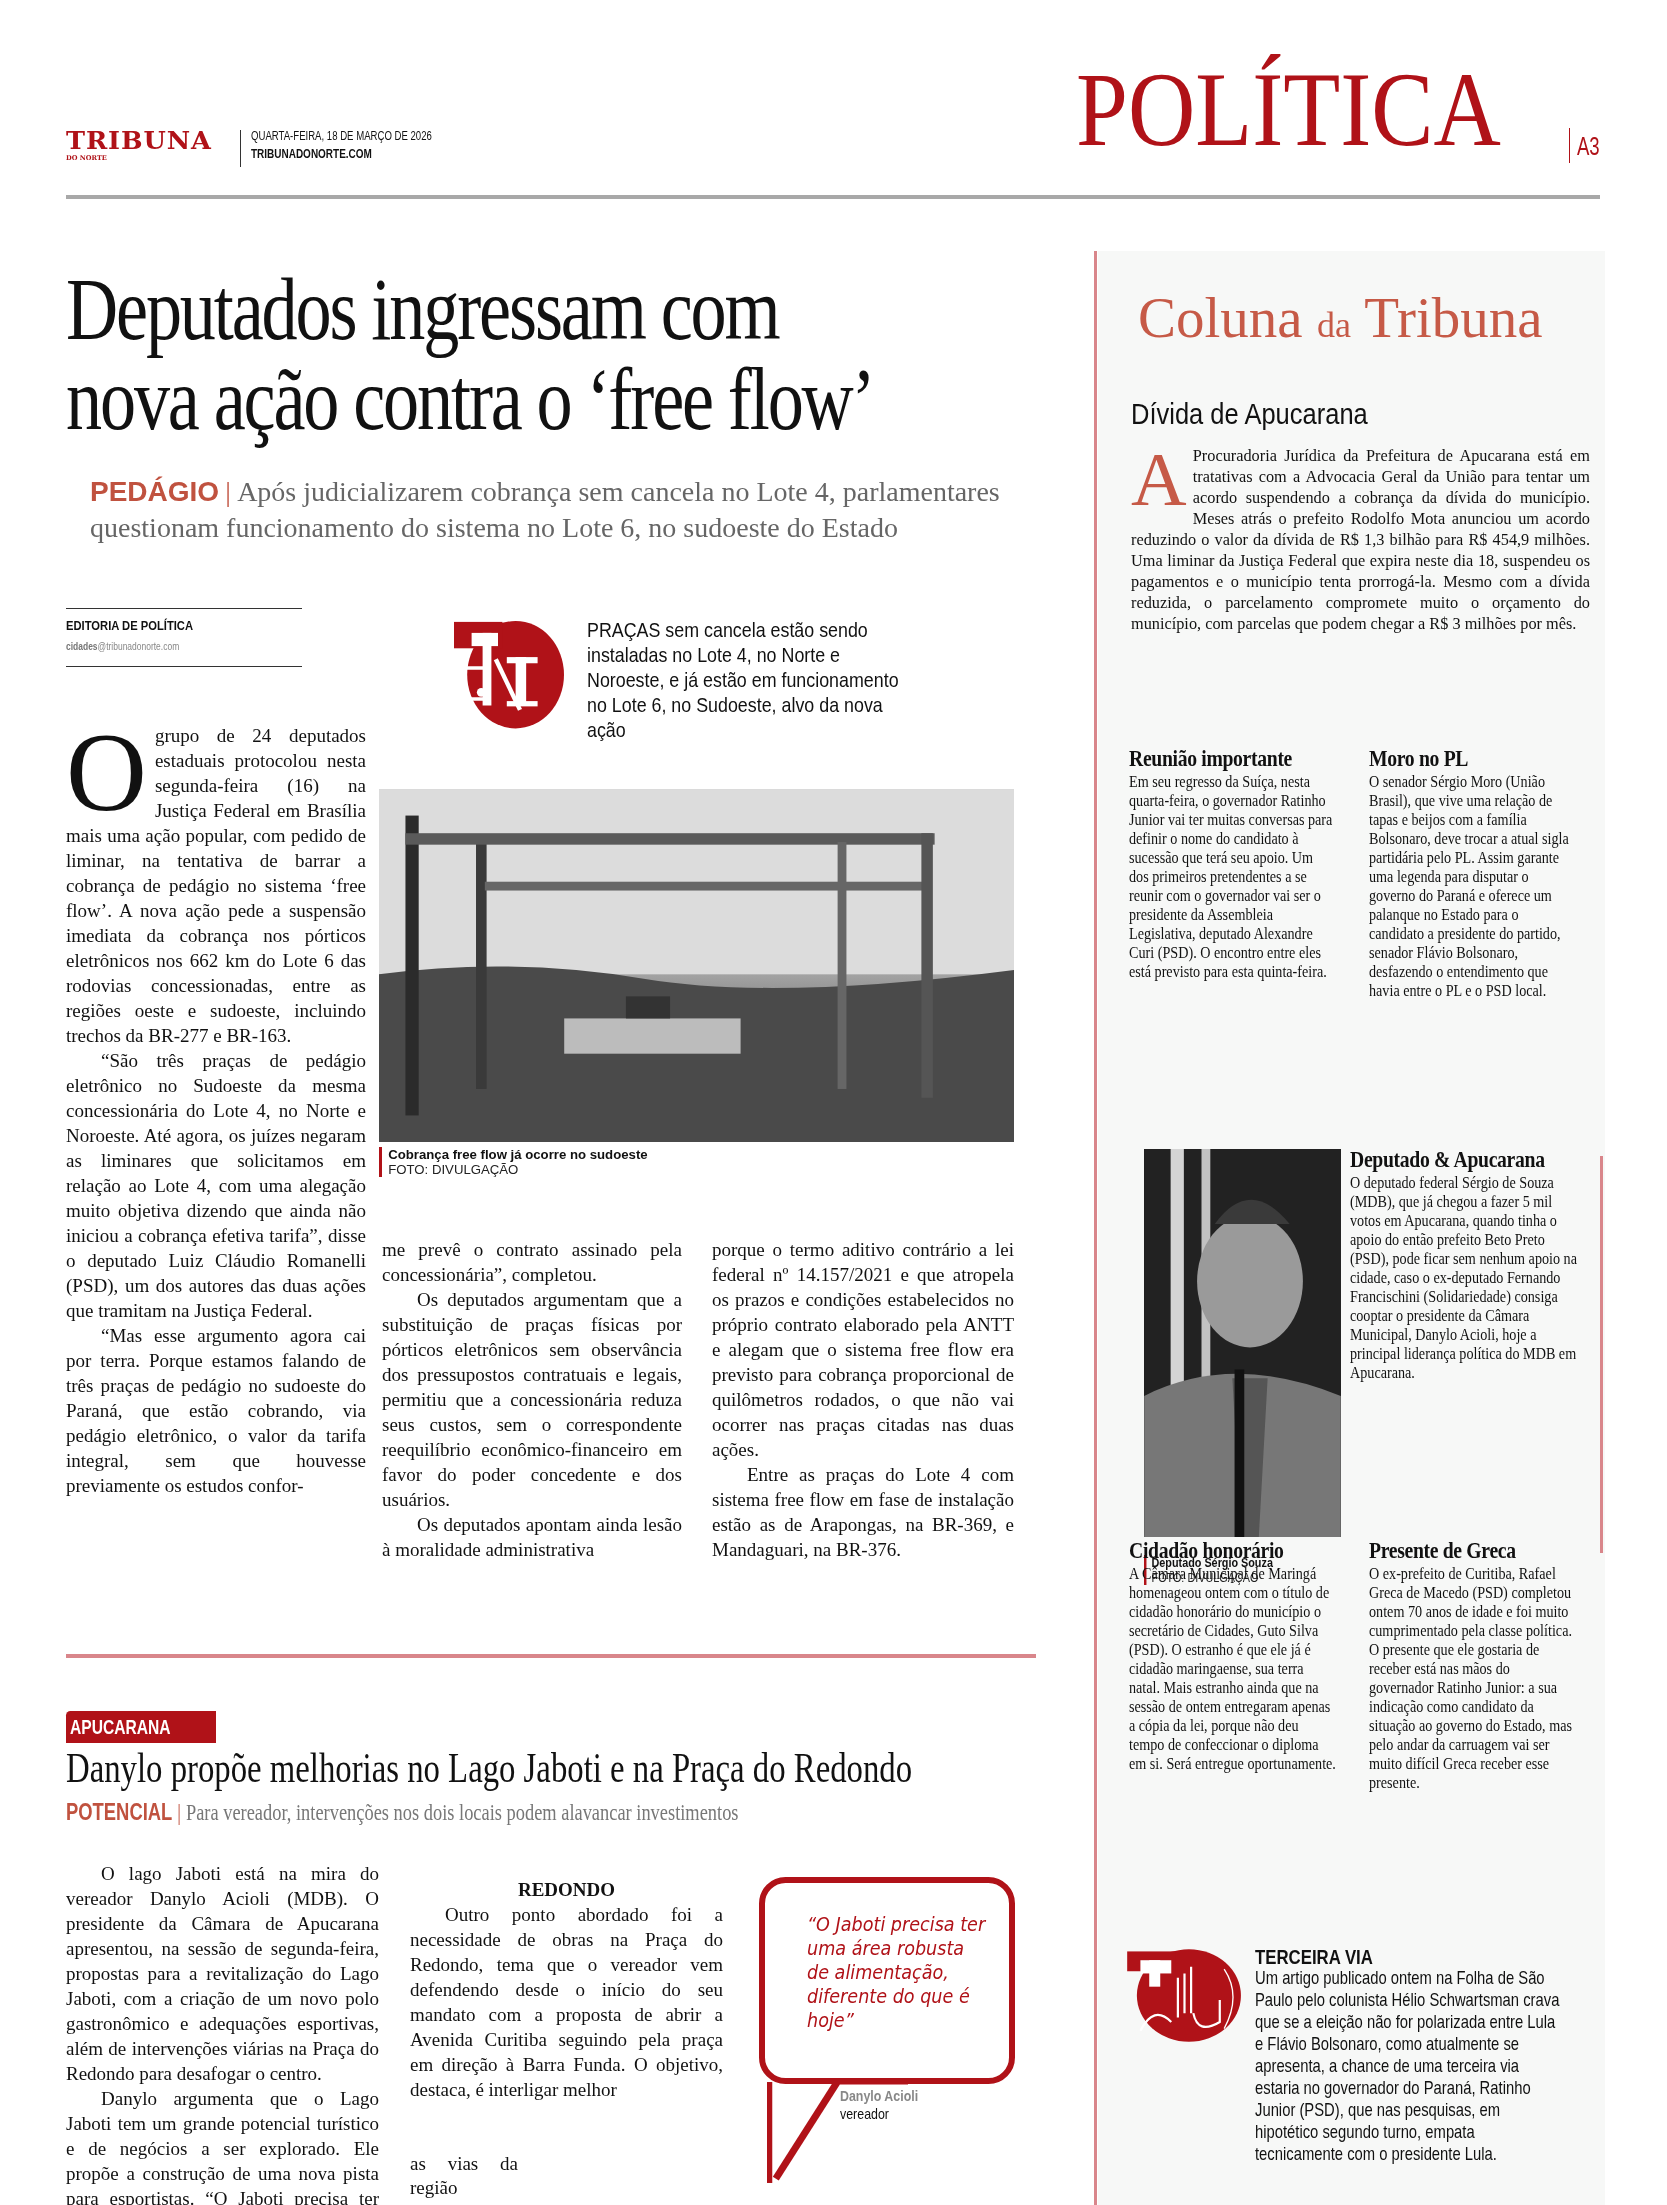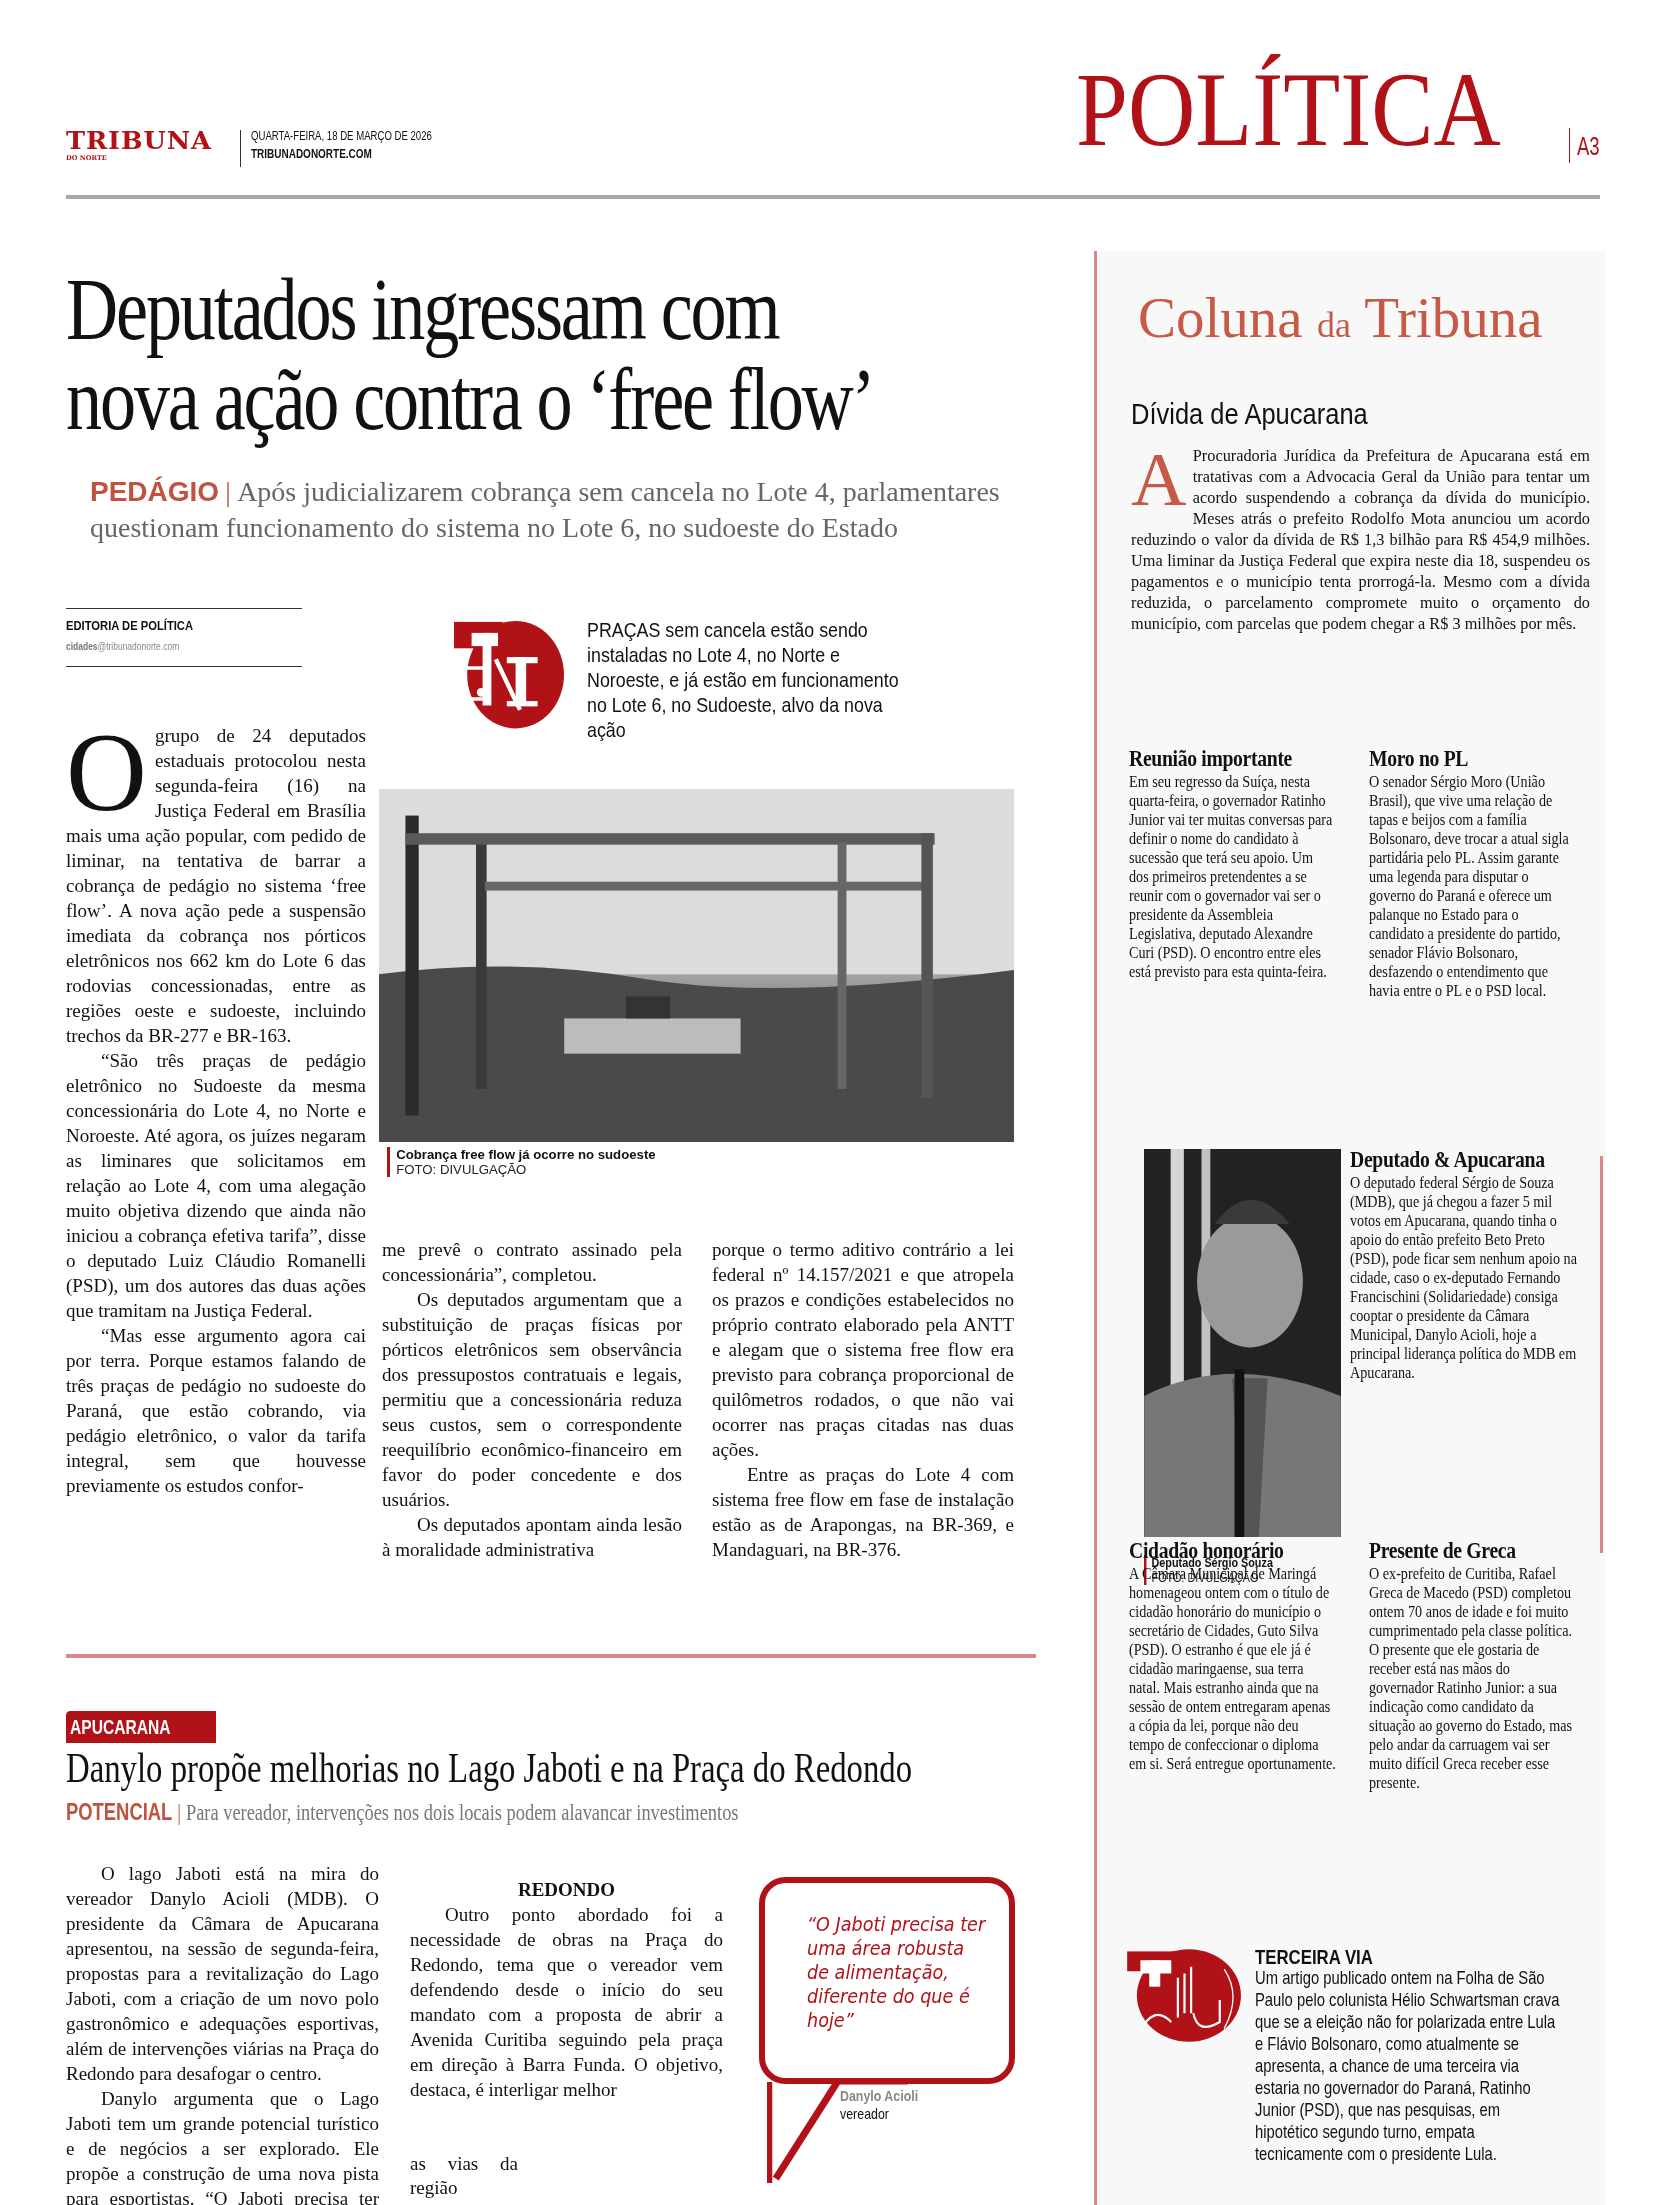--- a/index.html
+++ b/index.html
@@ -135,21 +135,21 @@
     <rect x="60" y="60" width="30" height="680" fill="#2b2b2b"></rect>
     <rect x="220" y="120" width="24" height="560" fill="#3a3a3a"></rect>
     <rect x="60" y="100" width="1200" height="26" fill="#5a5a5a"></rect>
     <rect x="240" y="210" width="1000" height="20" fill="#666"></rect>
     <rect x="1230" y="100" width="26" height="600" fill="#555"></rect>
     <rect x="1040" y="120" width="20" height="560" fill="#666"></rect>
     <rect x="420" y="520" width="400" height="80" fill="#bcbcbc"></rect>
     <rect x="560" y="470" width="100" height="50" fill="#333"></rect>
   </svg>
 </div>
-<div class="abs caption" style="left:387px; top:1147px;">
+<div class="abs caption" style="left:379px; top:1147px;">
   <div class="cap-title">Cobrança free flow já ocorre no sudoeste</div>
   <div class="cap-credit">FOTO: DIVULGAÇÃO</div>
 </div>
 
 <div class="abs body-col" style="left:382px; top:1237px; width:300px;">
   <p class="noindent">me prevê o contrato assinado pela concessionária”, completou.</p>
   <p>Os deputados argumentam que a substituição de praças físicas por pórticos eletrônicos sem observância dos pressupostos contratuais e legais, permitiu que a concessionária reduza seus custos, sem o correspondente reequilíbrio econômico-financeiro em favor do poder concedente e dos usuários.</p>
   <p>Os deputados apontam ainda lesão à moralidade administrativa</p>
 </div>
 <div class="abs body-col" style="left:712px; top:1237px; width:302px;">

